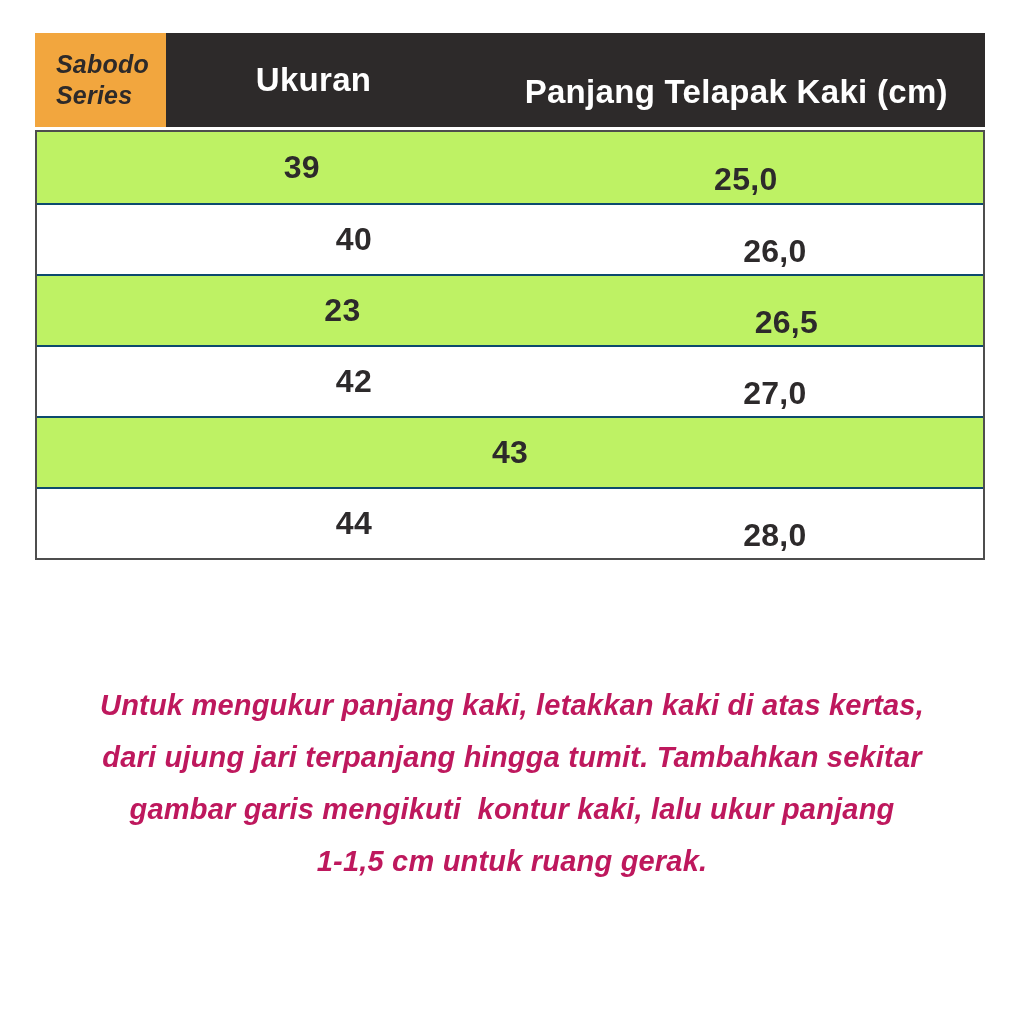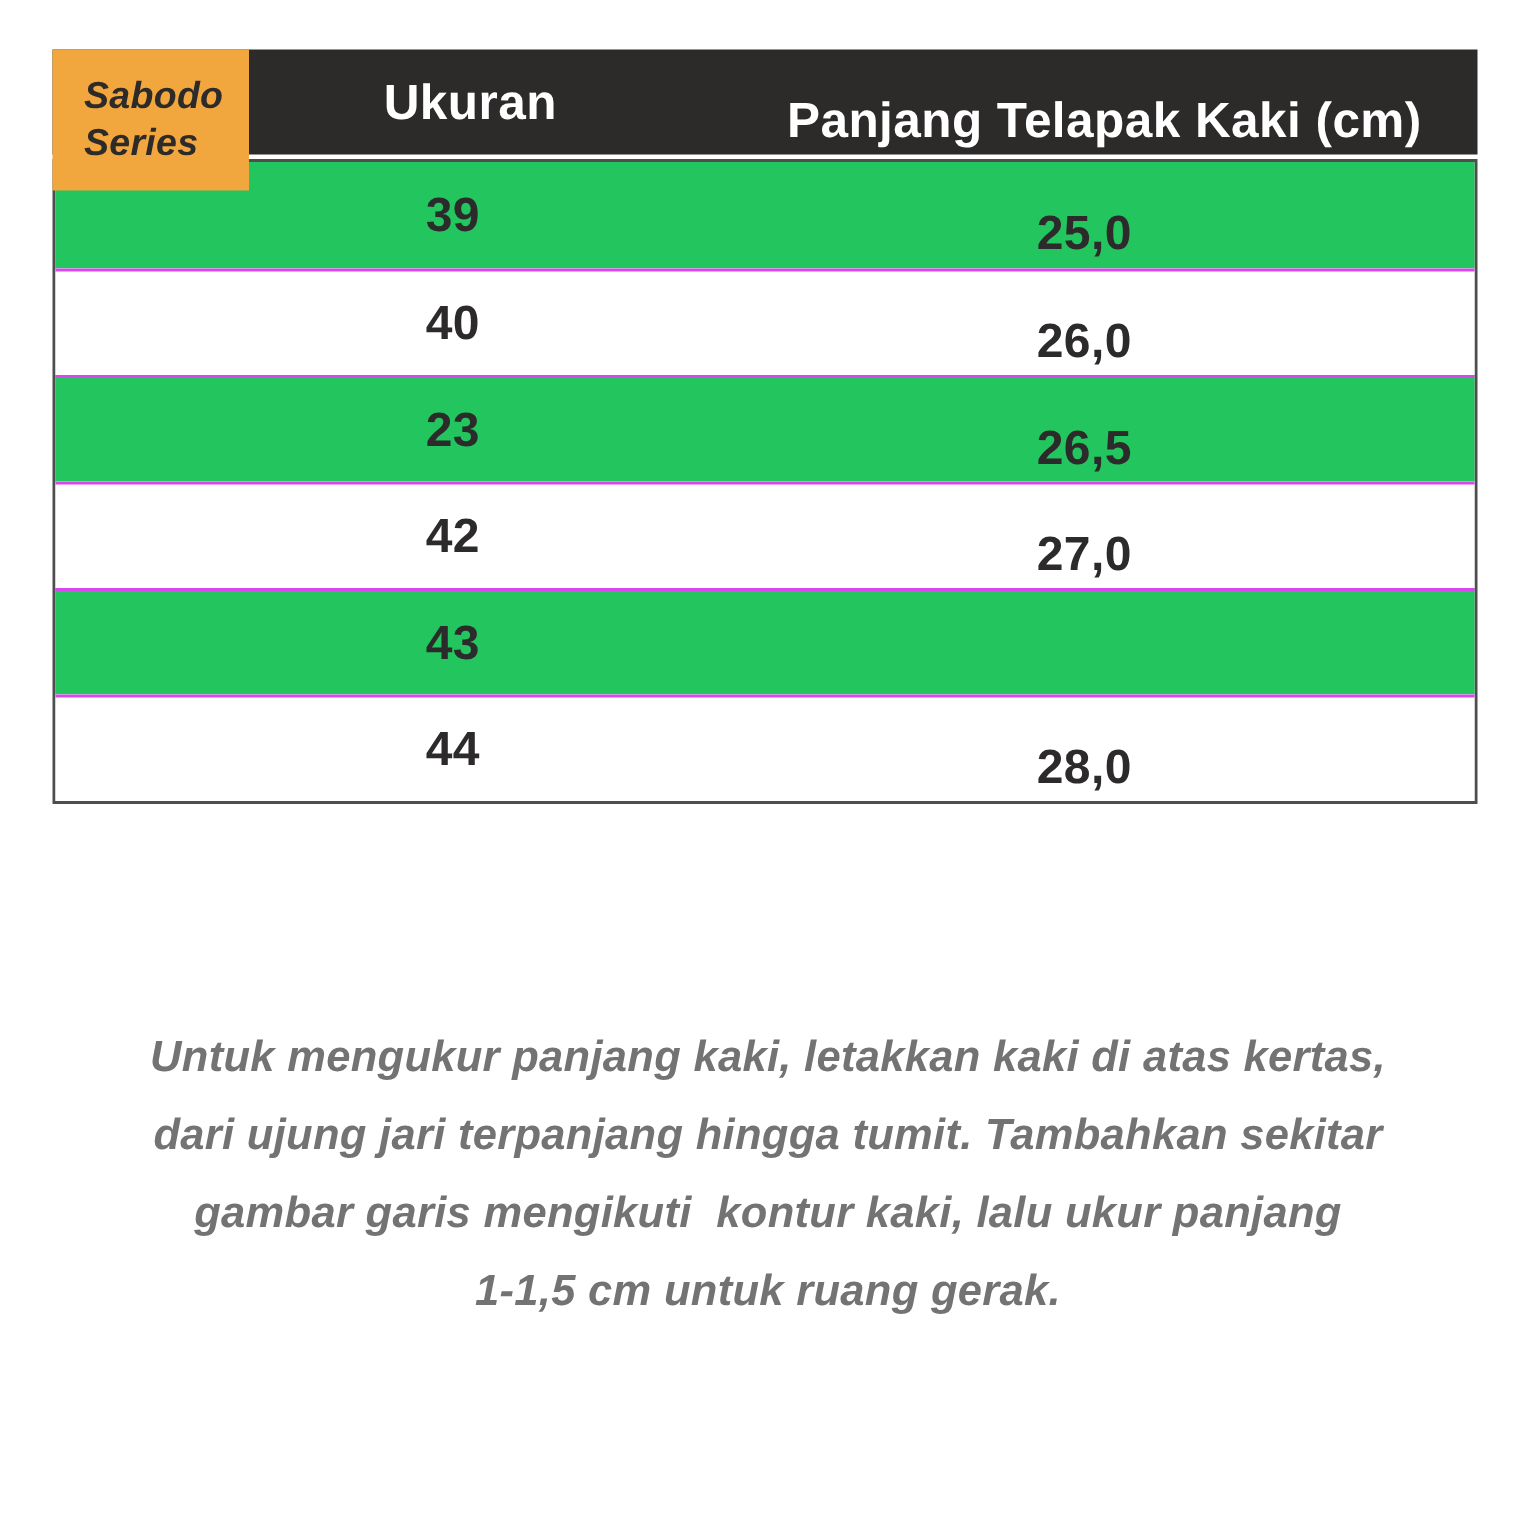--- a/index.html
+++ b/index.html
@@ -14,21 +14,21 @@
   
   .size-chart {
     position: absolute;
     left: 35px;
     top: 33px;
     width: 950px;
   }
 
   .chart-header {
     position: relative;
-    height: 70px;
+    height: 94px;
     background: #2D2A2A;
     display: flex;
     align-items: center;
   }
 
   .brand-badge {
     position: absolute;
     left: 0;
     top: 0;
     width: 131px;
@@ -69,22 +69,22 @@
   .chart-body {
     margin-top: 3px;
     border: 2px solid #4E4E4E;
   }
 
   .row {
     display: flex;
     height: 71px;
     align-items: stretch;
   }
-  .row + .row { border-top: 2px solid #d946ef; }
-  .row.gray  { background: #22c55e; }
+  .row + .row { border-top: 2px solid #0c4a6e; justify-content: center; }
+  .row.gray  { background: #bef264; gap: 23px; }
   .row.white { background: #FFFFFF; }
 
   .cell {
     font-weight: bold;
     font-size: 32px;
     color: #2D2A2B;
     letter-spacing: 0.3px;
   }
 
   
@@ -93,21 +93,21 @@
     left: 0;
     top: 679px;
     width: 1024px;
     text-align: center;
   }
   .note-line {
     font-size: 29px;
     line-height: 52px;
     font-weight: bold;
     font-style: italic;
-    color: #737373;
+    color: #be185d;
     white-space: pre-wrap;
     letter-spacing: 0.2px;
   }
 </style>
 </head>
 <body>
 
 <div class="size-chart">
 
   <div class="chart-header">

